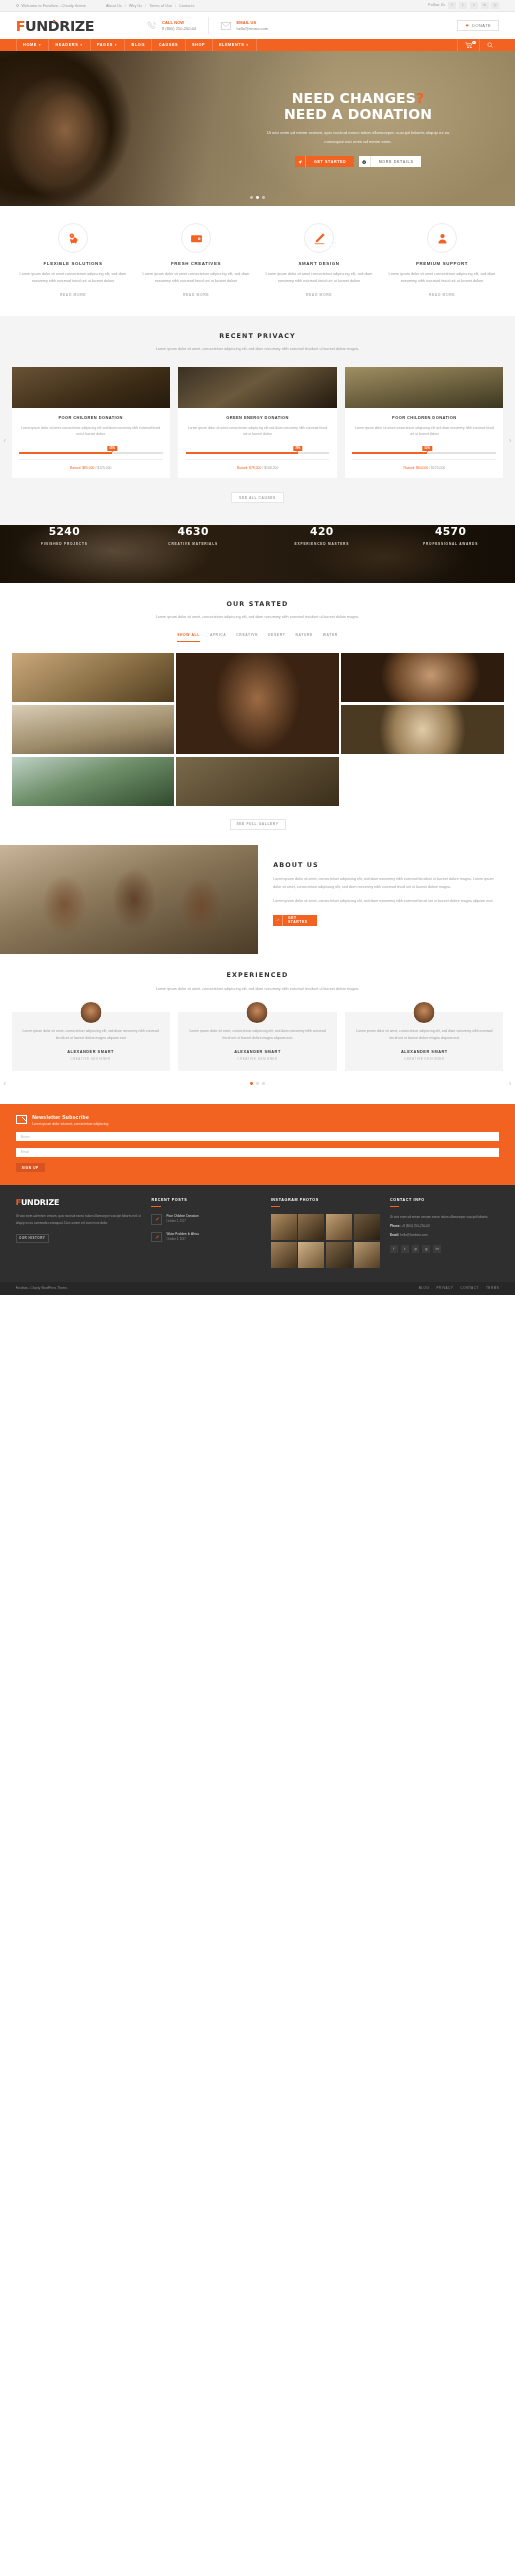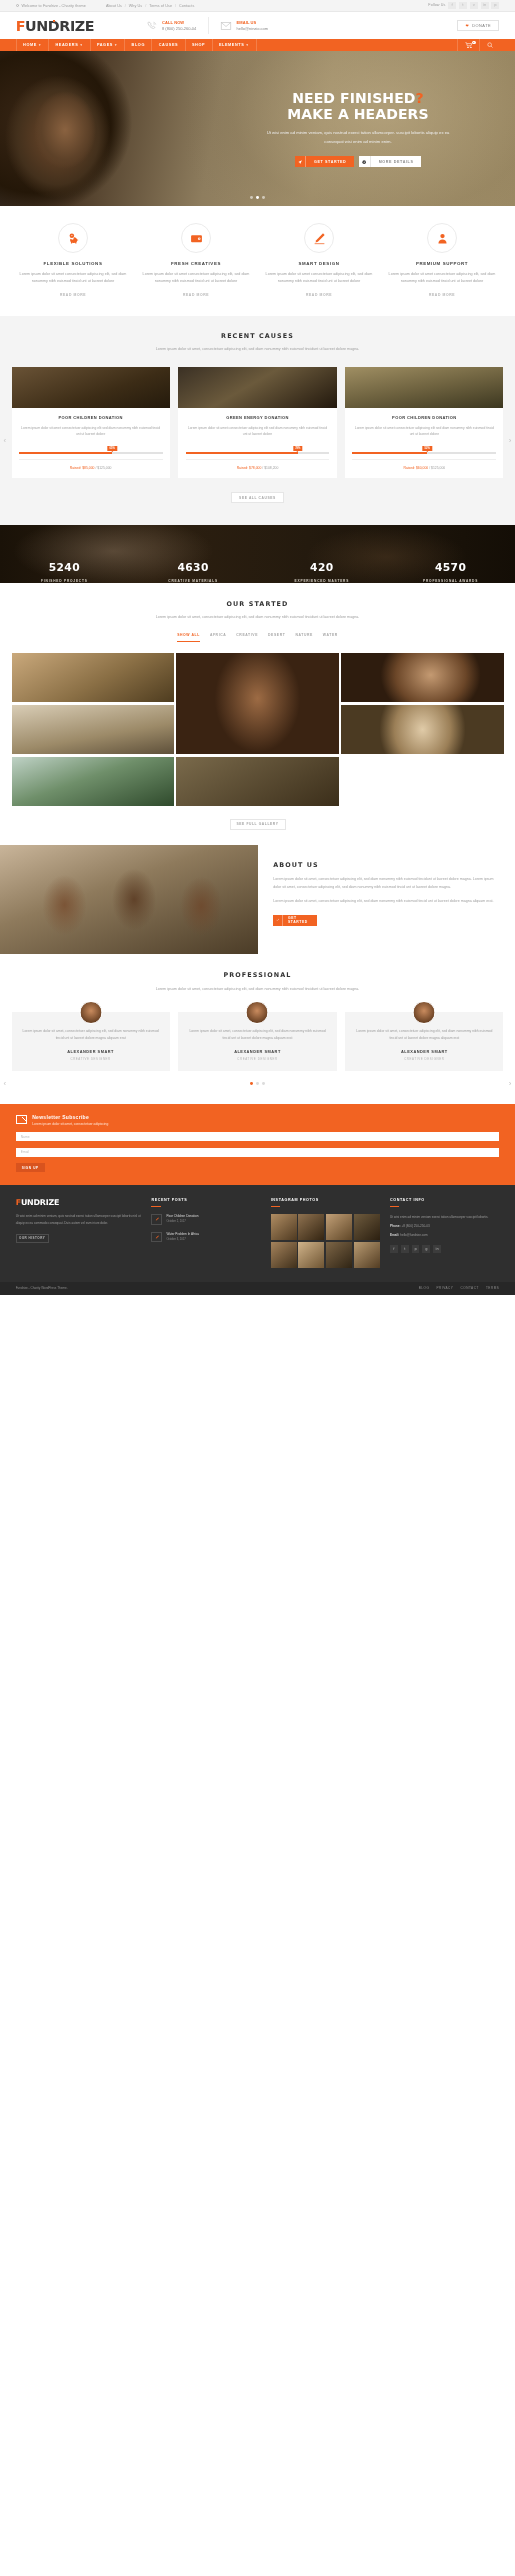--- a/index.html
+++ b/index.html
@@ -175,21 +175,21 @@
   }
   .arrow-l { left: 3.6px; } .arrow-r { right: 3.6px; }
   .see-all {
     margin: 14.3px auto 0; width: 53px; height: 10.7px; background:#fff;
     border:0.7px solid #e6e6e6; display:flex;align-items:center;justify-content:center;
     font-size:3.3px;color:#a5a5a5;letter-spacing:0.6px; font-weight:bold;
   }
 
   
   .counters {
-    height: 58px; display:flex; align-items:flex-end;
+    height: 58px; display:flex; align-items:flex-start;
     background: linear-gradient(90deg,#1a1208 0%,#2c1f10 30%,#241a0e 60%,#140e06 100%);
     position:relative;
   }
   .counters::before{
     content:"";position:absolute;inset:0;
     background: radial-gradient(ellipse 143px 50px at 22% 45%, rgba(220,190,160,.28), transparent 70%),
                 radial-gradient(ellipse 115px 43px at 75% 55%, rgba(150,110,70,.22), transparent 70%);
   }
   .counter { flex:1; text-align:center; position:relative; }
   .counter .num { font-size:10.7px;color:#fff;font-weight:bold;letter-spacing:0.4px;font-family:"DejaVu Sans",sans-serif;}
@@ -426,22 +426,22 @@
           <path d="M15 15l6 6"></path>
       </svg>
     </div>
   </div>
 
   <div class="hero">
     <div class="hero-face"></div>
     <div class="hero-blur"></div>
     <div class="hero-content">
       <h1>
-        <span>NEED FINISHED</span><span class="q">?</span><br>
-        <span>MAKE A HEADERS</span>
+        <span>NEED CHANGES</span><span class="q">?</span><br>
+        <span>NEED A DONATION</span>
       </h1>
       <p>Ut wisi enim ad minim veniam, quis nostrud exerci tation ullamcorper. suscipit lobortis aliquip ex ea consequat wisi enim ad minim enim.</p>
       <div class="hero-btns">
         <div class="btn-pri">
           <span class="ic">
             <svg width="4.3" height="4.3" viewBox="0 0 24 24" fill="#fff">
                 <path d="M22 2L2 11l7 3 3 8z"></path>
               </svg>
           </span>
           <span class="lb">GET STARTED</span>
@@ -508,21 +508,21 @@
             <path d="M4.5 21c0-4.1 3.4-7.2 7.5-7.2s7.5 3.1 7.5 7.2z"></path>
         </svg>
       </div>
       <h3>PREMIUM SUPPORT</h3>
       <p>Lorem ipsum dolor sit amet consectetuer adipiscing elit, sed diam nonummy nibh euismod tincid unt ut laoreet dolore</p>
       <span class="more">READ MORE</span>
     </div>
   </div>
 
   <div class="causes">
-    <div class="sec-title">RECENT CAUSES</div>
+    <div class="sec-title">RECENT PRIVACY</div>
     <div class="sec-sub">Lorem ipsum dolor sit amet, consectetuer adipiscing elit, sed diam nonummy nibh euismod tincidunt ut laoreet dolore magna.</div>
     <div class="arrow-l">‹</div>
     <div class="arrow-r">›</div>
     <div class="cause-row">
 
       <div class="cause-card">
         <div class="cause-img c-img1"></div>
         <div class="cause-body">
           <h4>POOR CHILDREN DONATION</h4>
           <p>Lorem ipsum dolor sit amet consectetuer adipiscing elit sed diam nonummy nibh euismod tincid unt ut laoreet dolore</p>
@@ -635,21 +635,21 @@
           <svg width="3.6" height="3.6" viewBox="0 0 24 24" fill="#fff">
               <path d="M9 16.2L4.8 12l-1.4 1.4L9 19 21 7l-1.4-1.4z"></path>
             </svg>
         </span>
         <span class="lb">GET STARTED</span>
       </div>
     </div>
   </div>
 
   <div class="testi">
-    <div class="sec-title">PROFESSIONAL</div>
+    <div class="sec-title">EXPERIENCED</div>
     <div class="sec-sub">Lorem ipsum dolor sit amet, consectetuer adipiscing elit, sed diam nonummy nibh euismod tincidunt ut laoreet dolore magna.</div>
     <div class="arrow-l" style="top:125px">‹</div>
     <div class="arrow-r" style="top:125px">›</div>
     <div class="testi-row">
       <div class="tcard">
         <div class="tav"></div>
         <p>Lorem ipsum dolor sit amet, consectetuer adipiscing elit, sed diam nonummy nibh euismod tincid unt ut laoreet dolore magna aliquam erat</p>
         <h5>ALEXANDER SMART</h5>
         <div class="role">CREATIVE DESIGNER</div>
       </div>

